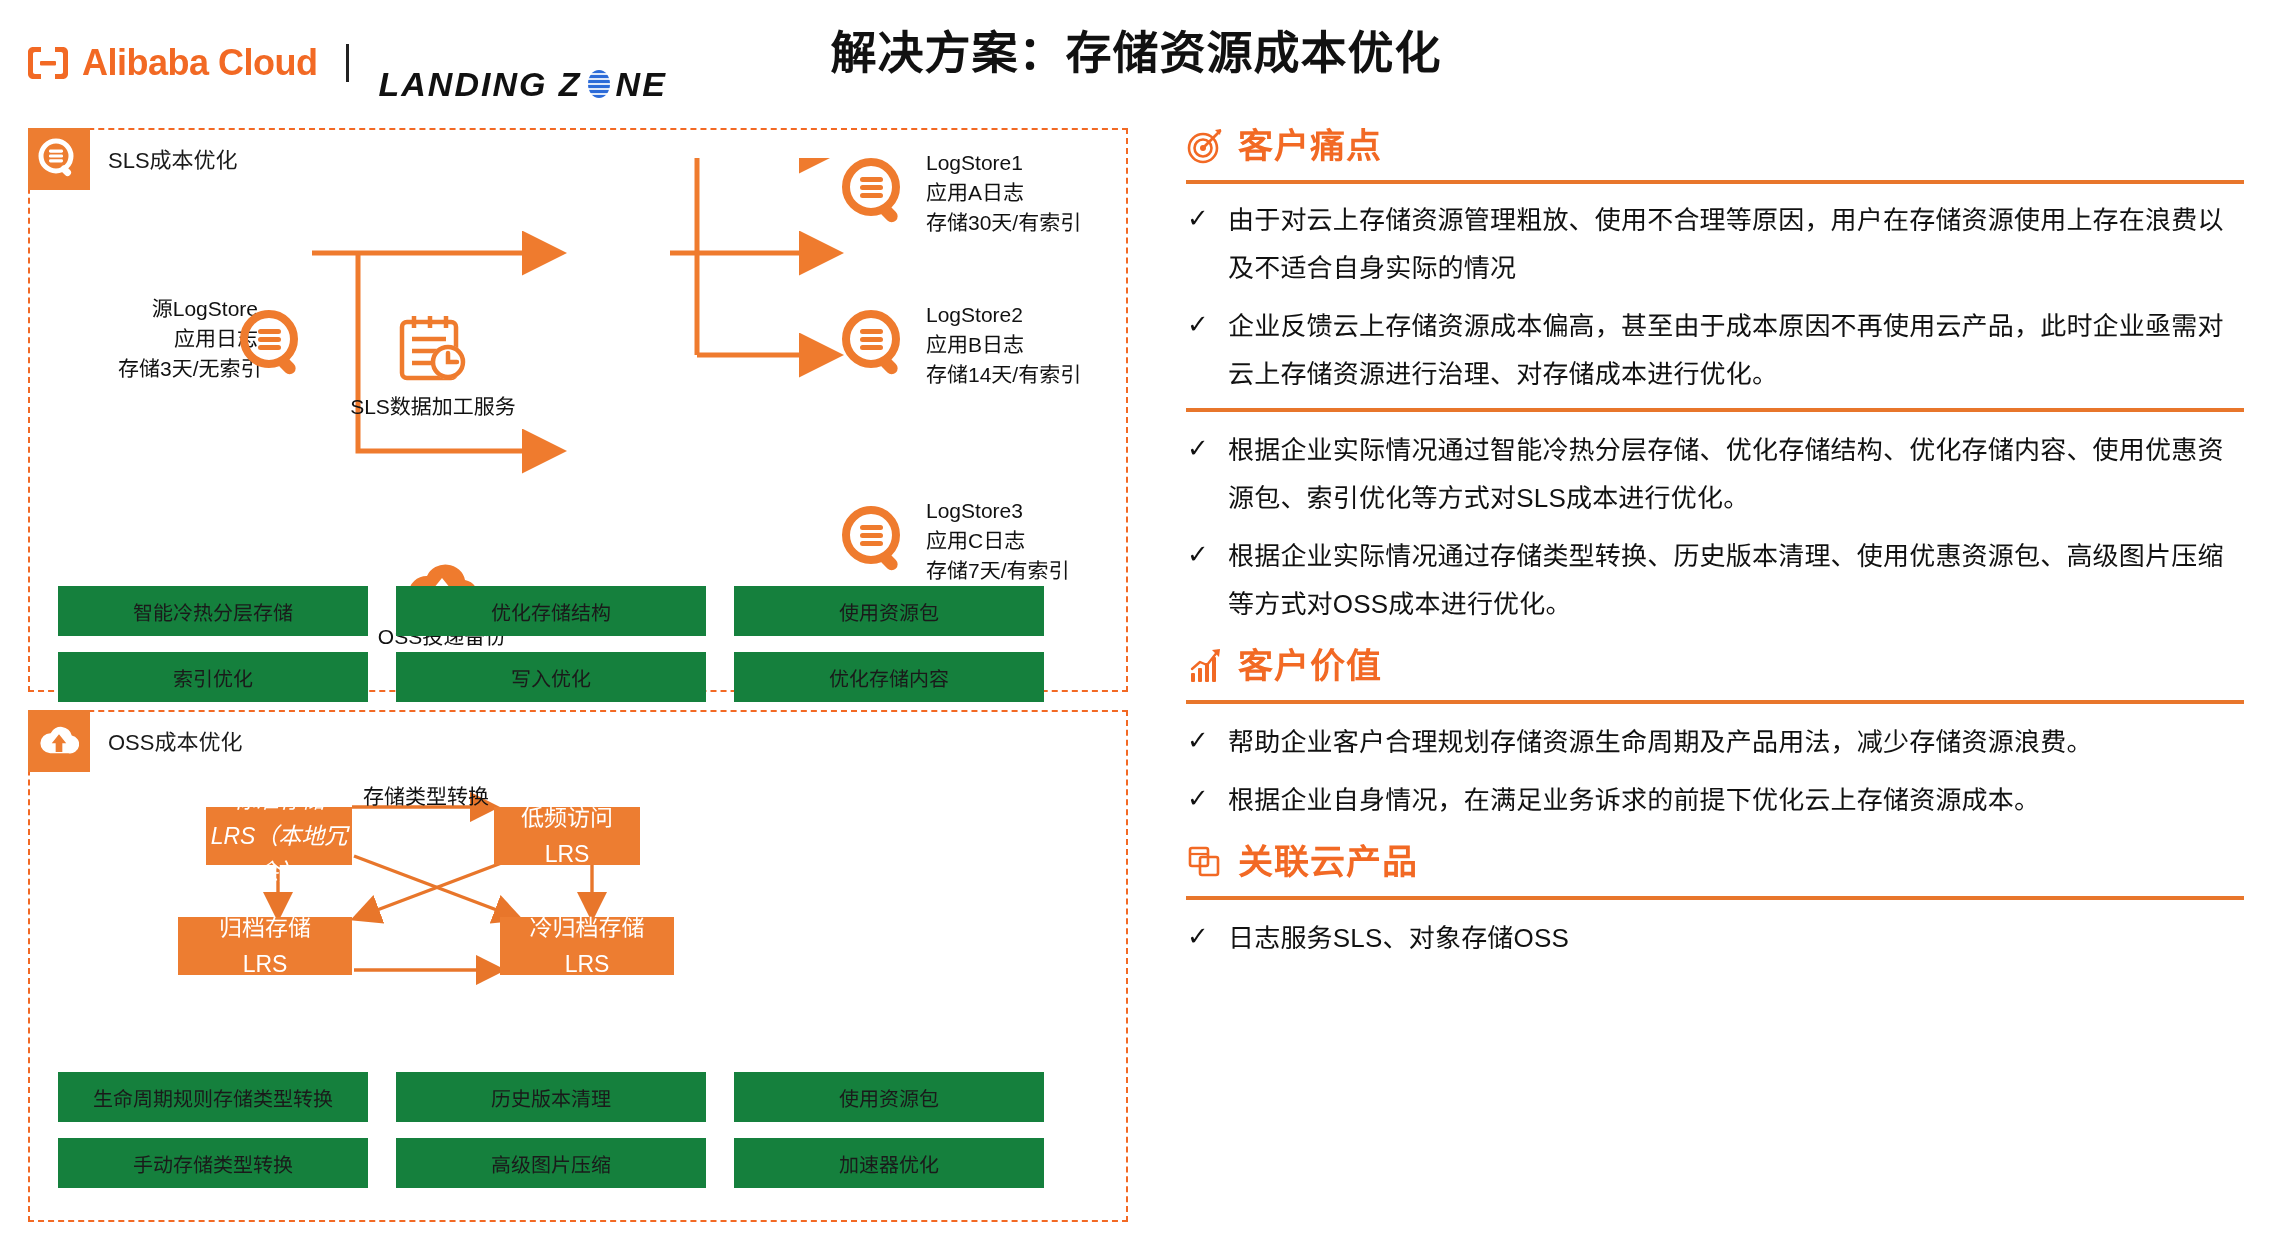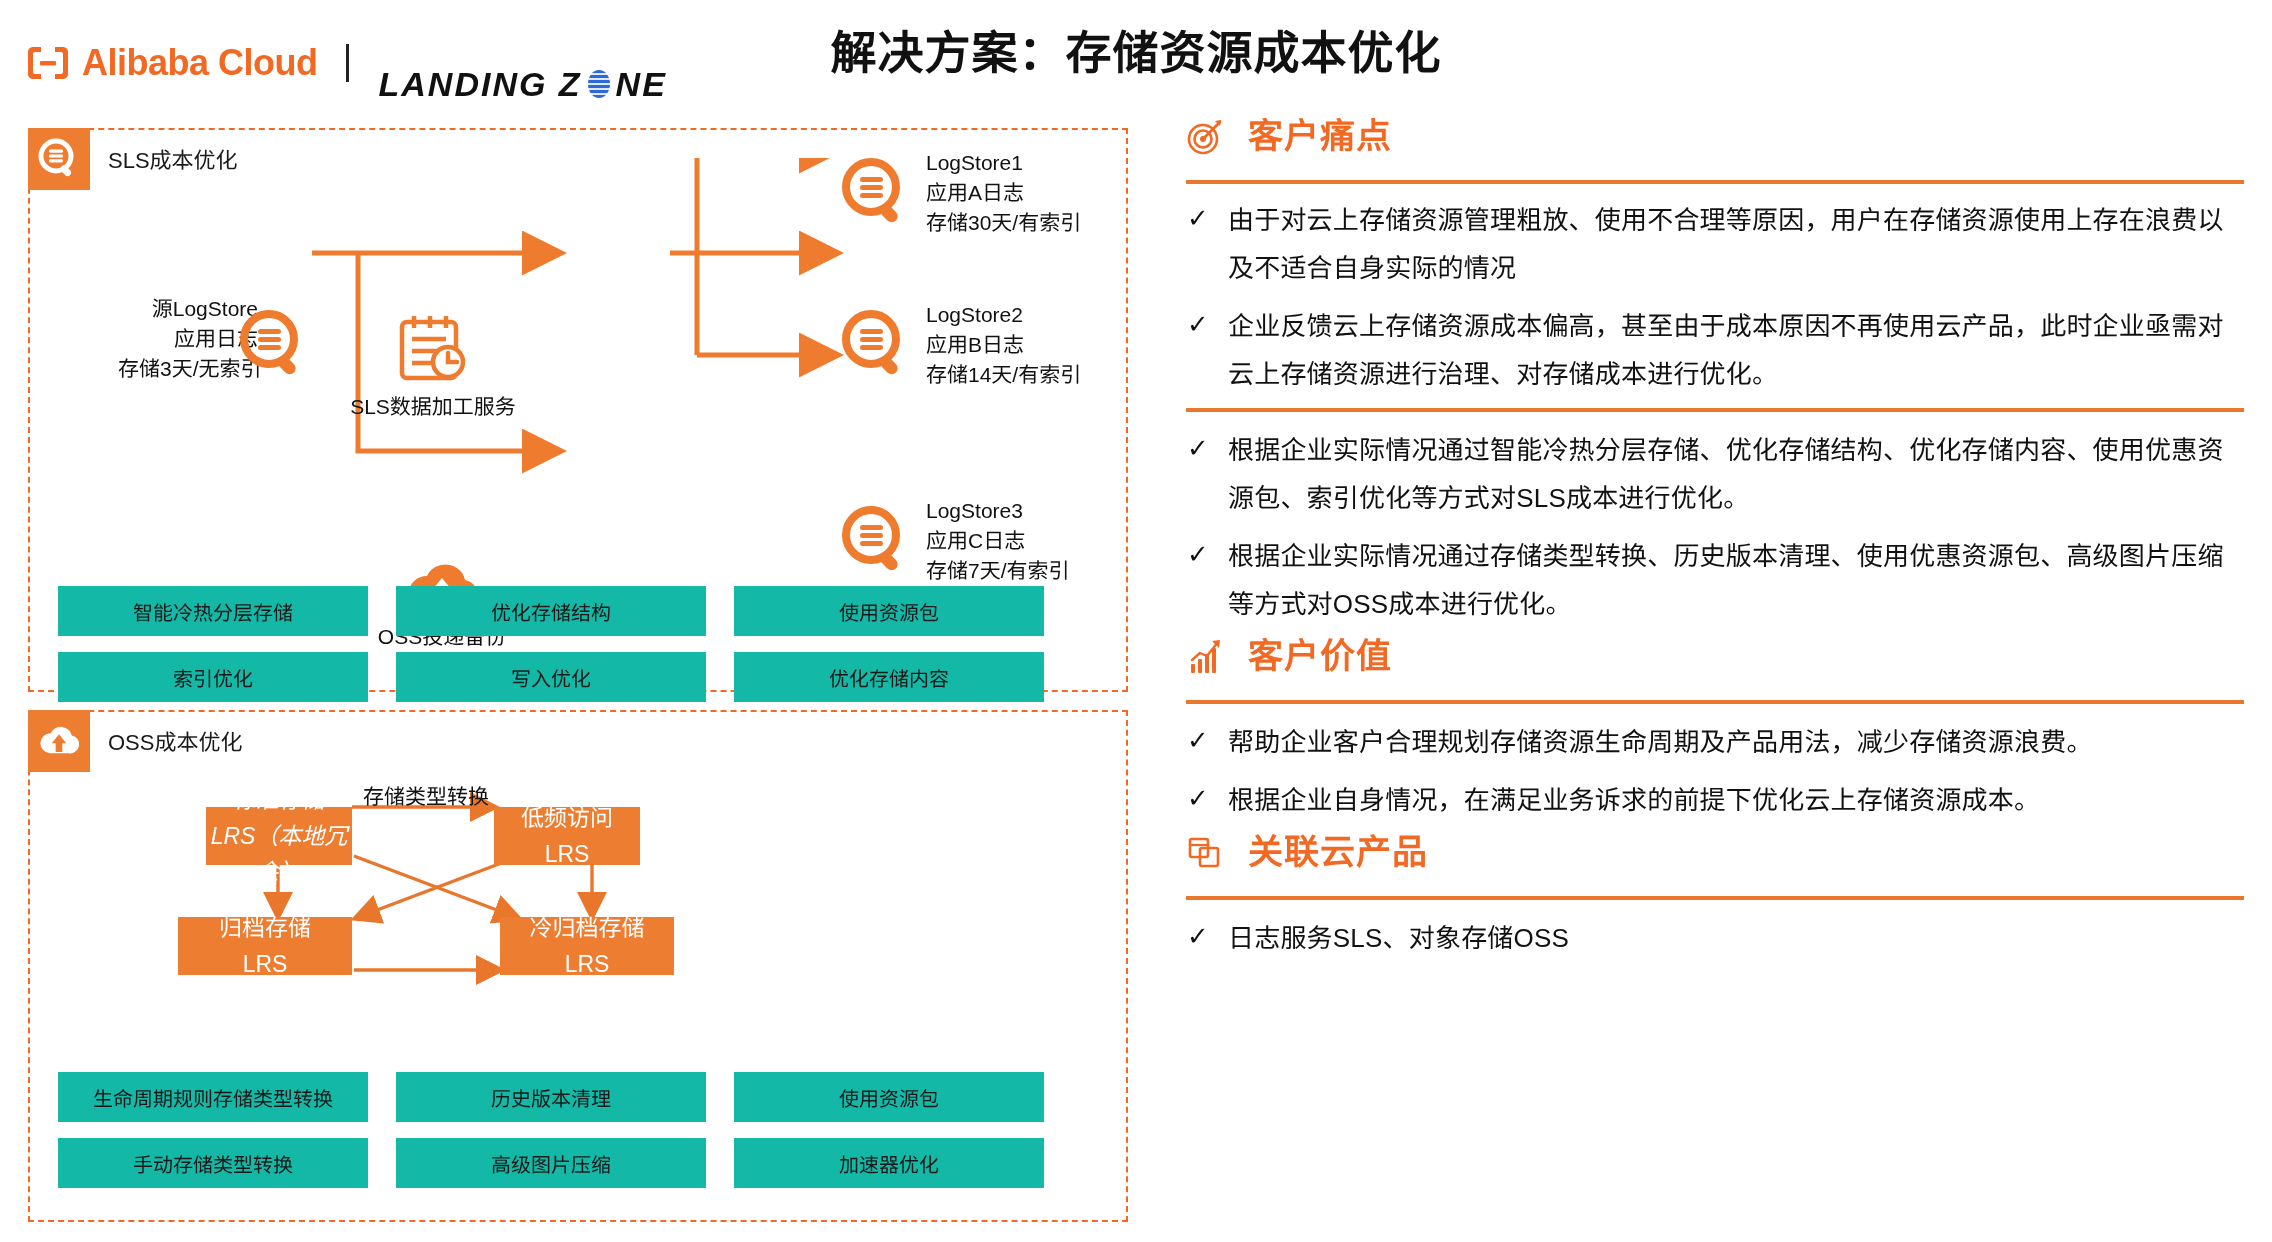--- a/index.html
+++ b/index.html
@@ -43,34 +43,34 @@
     position:absolute;left:78px;top:8px;font-size:22px;color:#1a1a1a;line-height:46px;
   }
   
   .node-label{position:absolute;font-size:21px;line-height:30px;color:#111;text-align:center;white-space:nowrap;}
   .node-label.left{text-align:right;}
   .node-label.lbl-left-al{text-align:left;}
   .icon-node{position:absolute;}
   
   .chips{position:absolute;display:grid;grid-template-columns:repeat(3,310px);grid-auto-rows:50px;gap:16px 28px;}
   .chip{
-    background:#14b8a6;display:flex;align-items:center;justify-content:center;
+    background:#15803d;display:flex;align-items:center;justify-content:center;
     font-size:20px;color:#1a1a1a;font-weight:500;
   }
   
   .oss-box{
     position:absolute;background:#ED7D31;color:#fff;
     display:flex;flex-direction:column;align-items:center;justify-content:center;
     font-size:23px;line-height:36px;text-align:center;
   }
   .oss-edge-label{position:absolute;font-size:21px;color:#111;white-space:nowrap;}
   
   .right{position:absolute;left:1186px;top:118px;width:1058px;}
   .sect{margin-bottom:6px;}
-  .sect-head{display:flex;gap:24px;height:56px;}
+  .sect-head{display:flex;align-items:center;gap:14px;height:56px;font-family:Liberation Serif, serif;}
   .sect-icon{width:38px;height:38px;flex:none;}
   .sect-title{font-size:35px;font-weight:bold;color:#F26924;letter-spacing:1px;line-height:1;}
   .sect-rule{height:4px;background:#E8762B;margin:6px 0 14px 0;}
   .bullets{margin:0;padding:0;list-style:none;}
   .bullet{display:flex;align-items:flex-start;gap:18px;margin-bottom:10px;}
   .tick{color:#111;font-size:26px;line-height:44px;flex:none;width:24px;text-align:center;}
   .btext{font-size:26px;line-height:48px;color:#111;flex:1;letter-spacing:0.2px;}
   .s-pain .sect-rule{margin-bottom:12px;}
 </style>
 </head>

